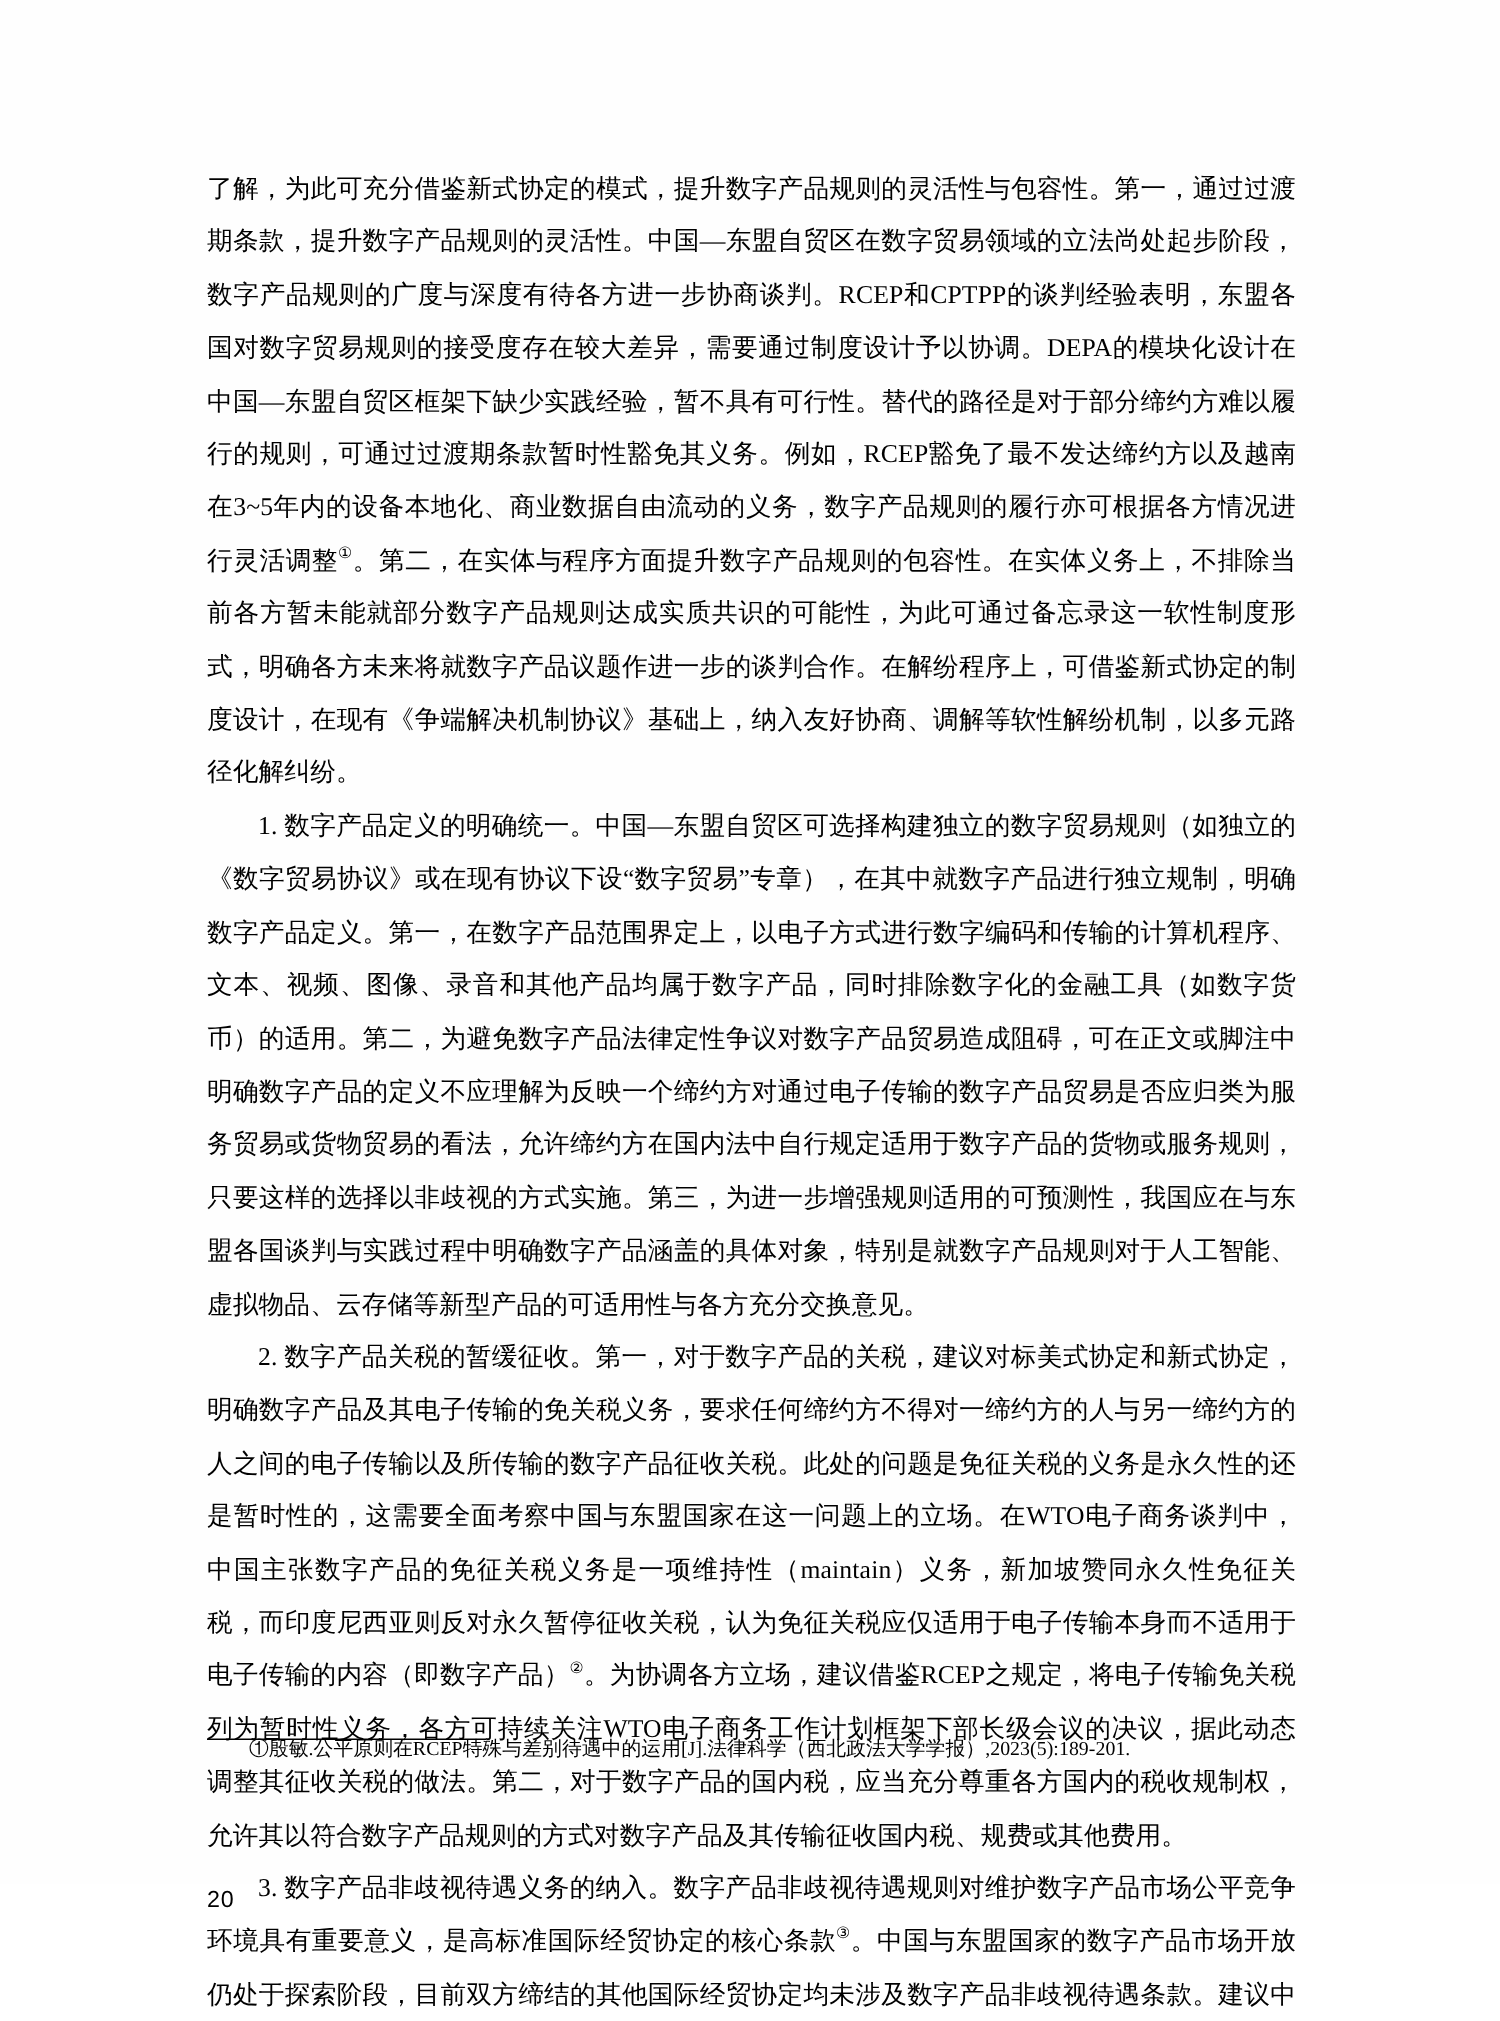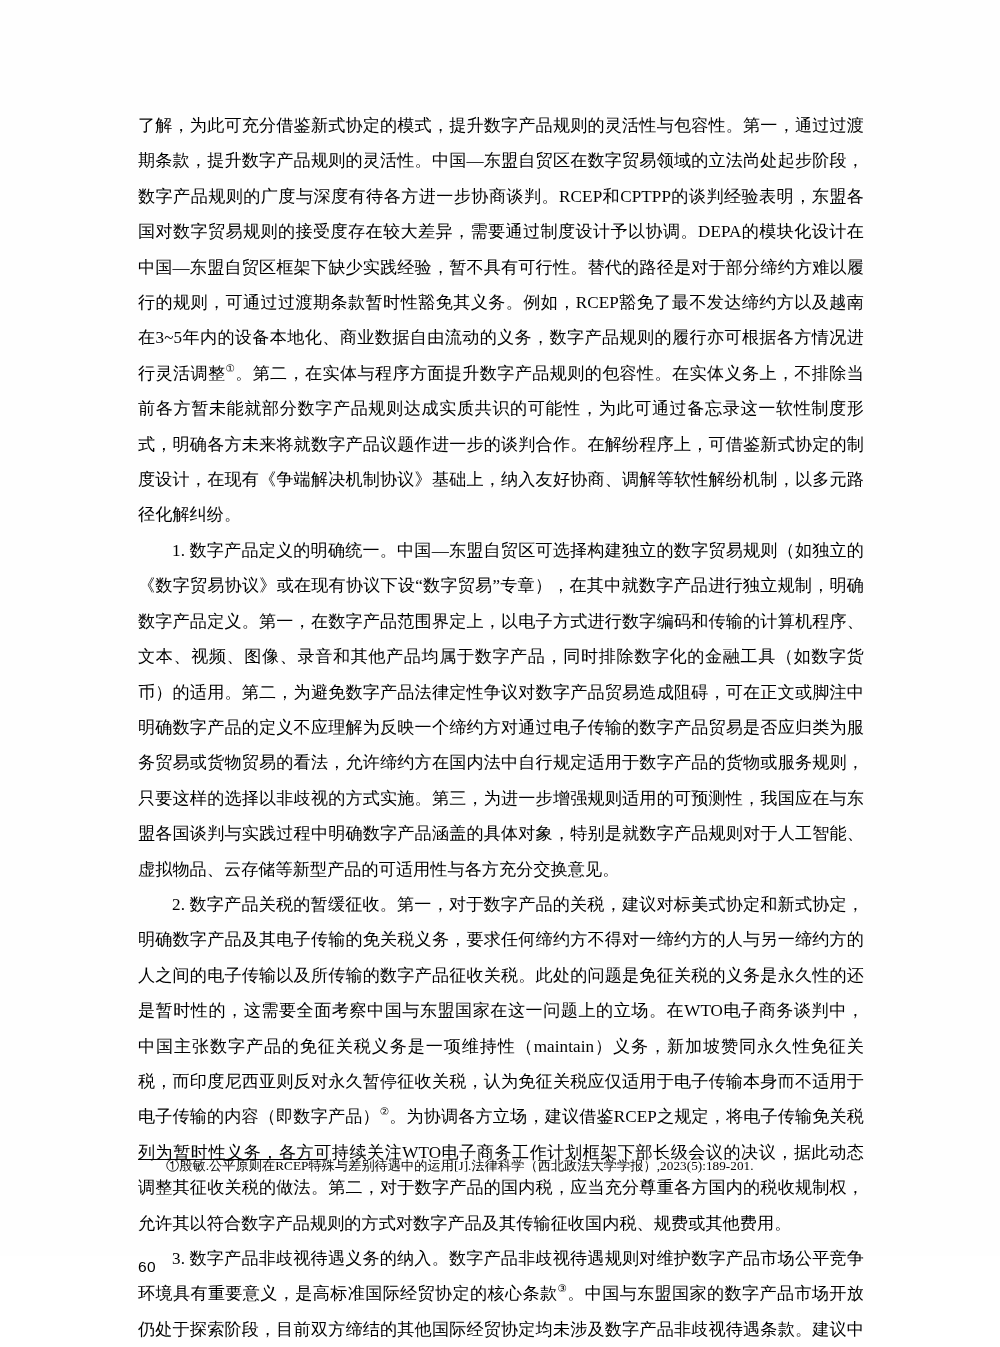--- a/index.html
+++ b/index.html
@@ -102,15 +102,15 @@
     <p class="body-par indent"><span>3. 数字产品非歧视待遇义务的纳入。数字产品非歧视待遇规则对维护数字产品市场公平竞争环境具有重要意义，是高标准国际经贸协定的核心条款</span><sup>③</sup><span>。中国与东盟国家的数字产品市场开放仍处于探索阶段，目前双方缔结的其他国际经贸协定均未涉及数字产品非歧视待遇条款。建议中国—东盟自贸区3.0数字产品规则中纳入这一内容，并通过负面清单、例外条款等机制，对非歧视义务范</span></p>
 
   </div>
 
   <div class="footnote-sep"></div>
 
   <div class="footnotes">
     <p>①殷敏.公平原则在RCEP特殊与差别待遇中的运用[J].法律科学（西北政法大学学报）,2023(5):189-201.</p>
   </div>
 
-  <div class="page-number">60</div>
+  <div class="page-number">20</div>
 
 </div>
 
 </body></html>

